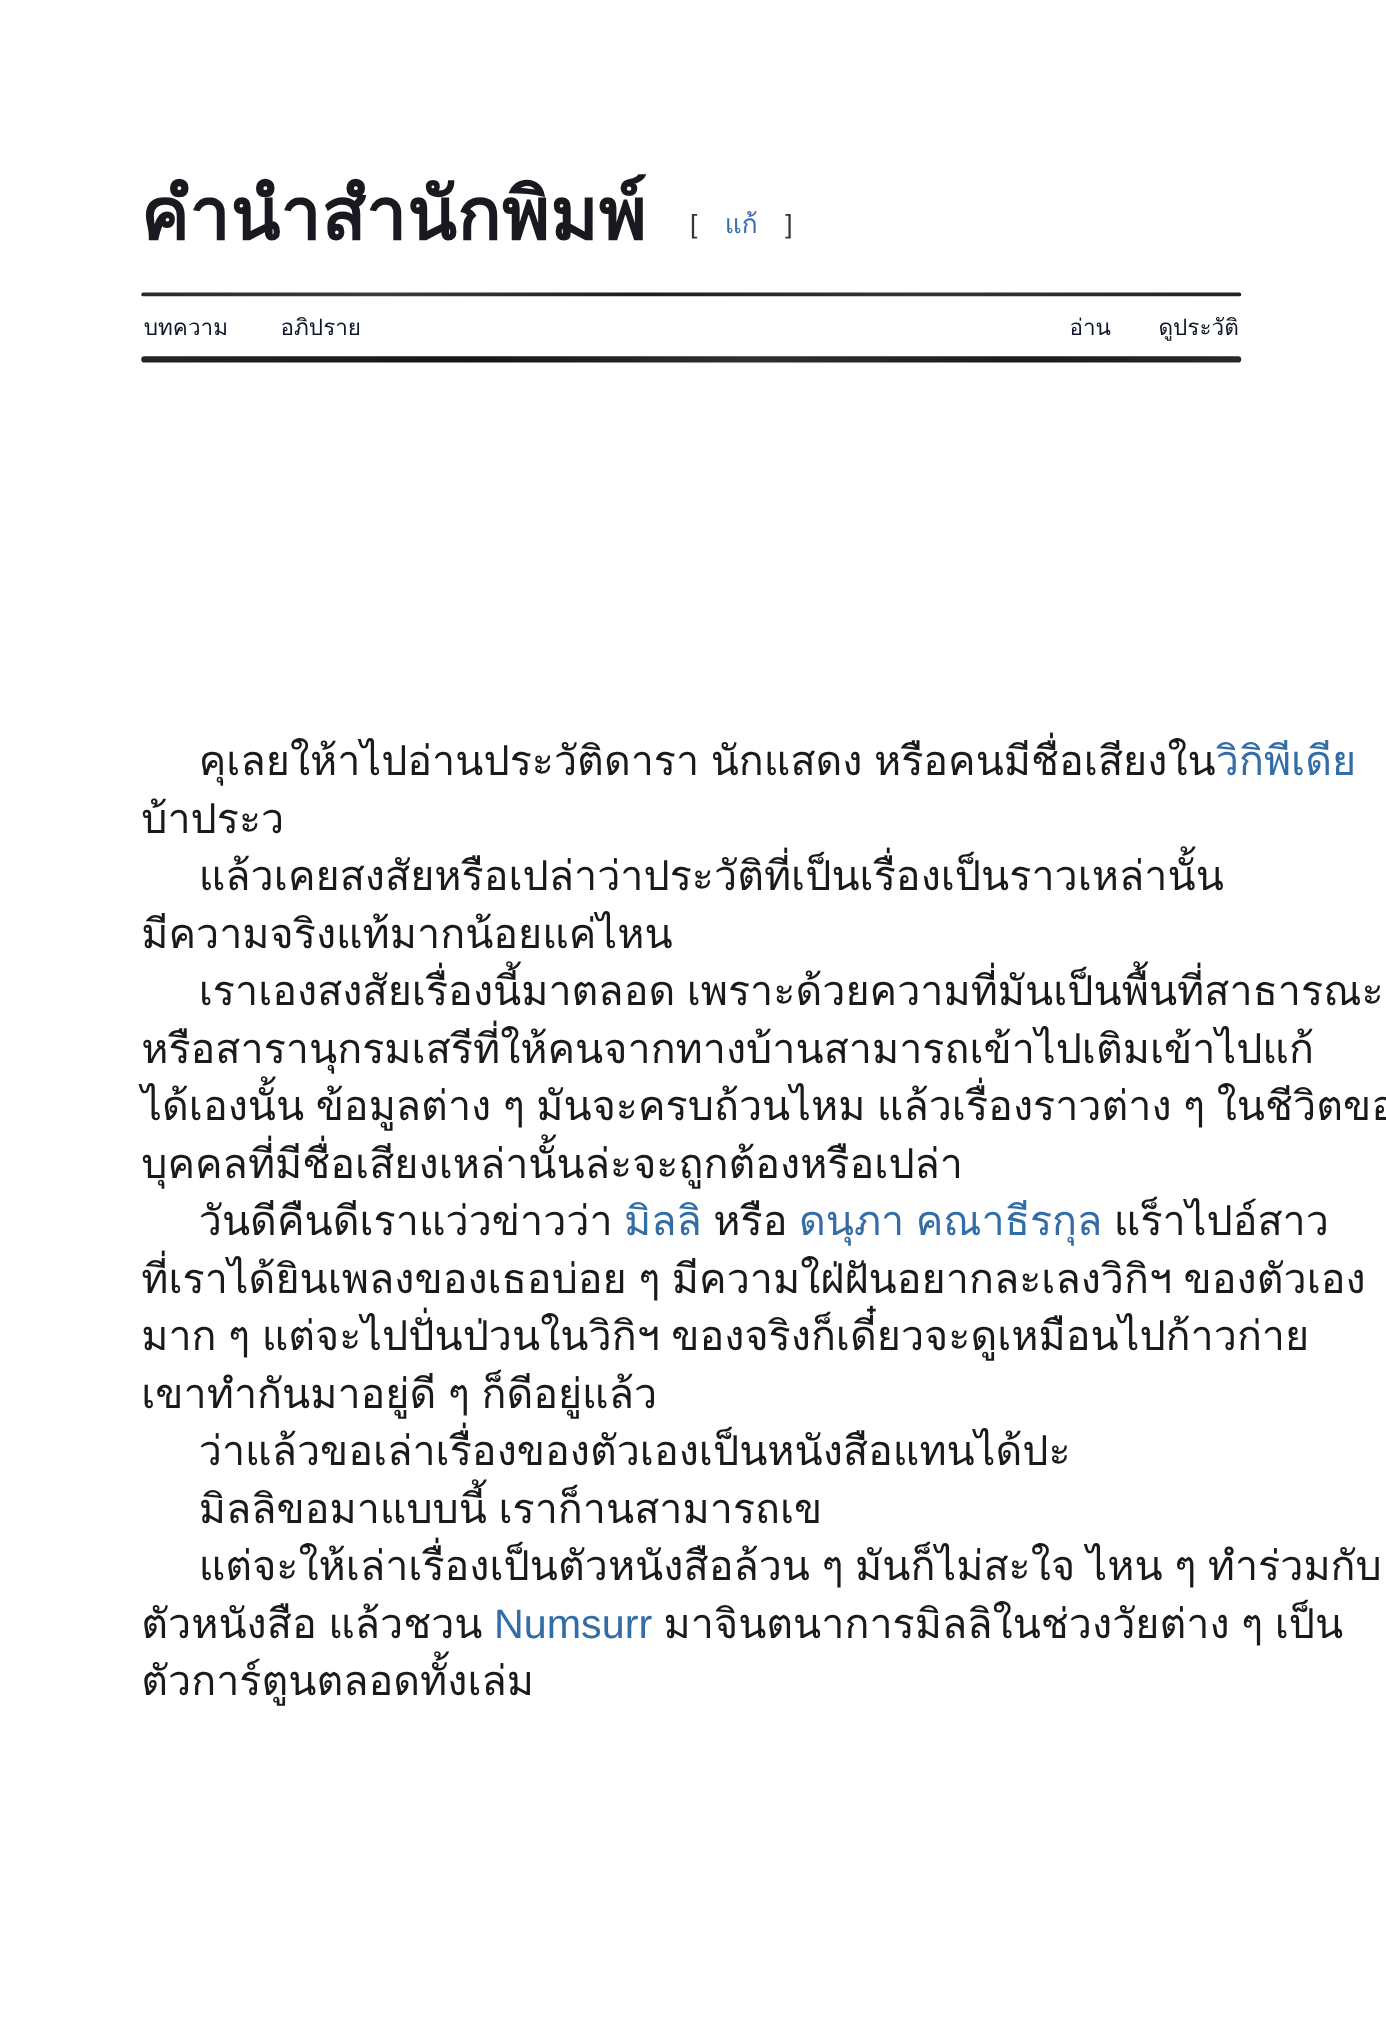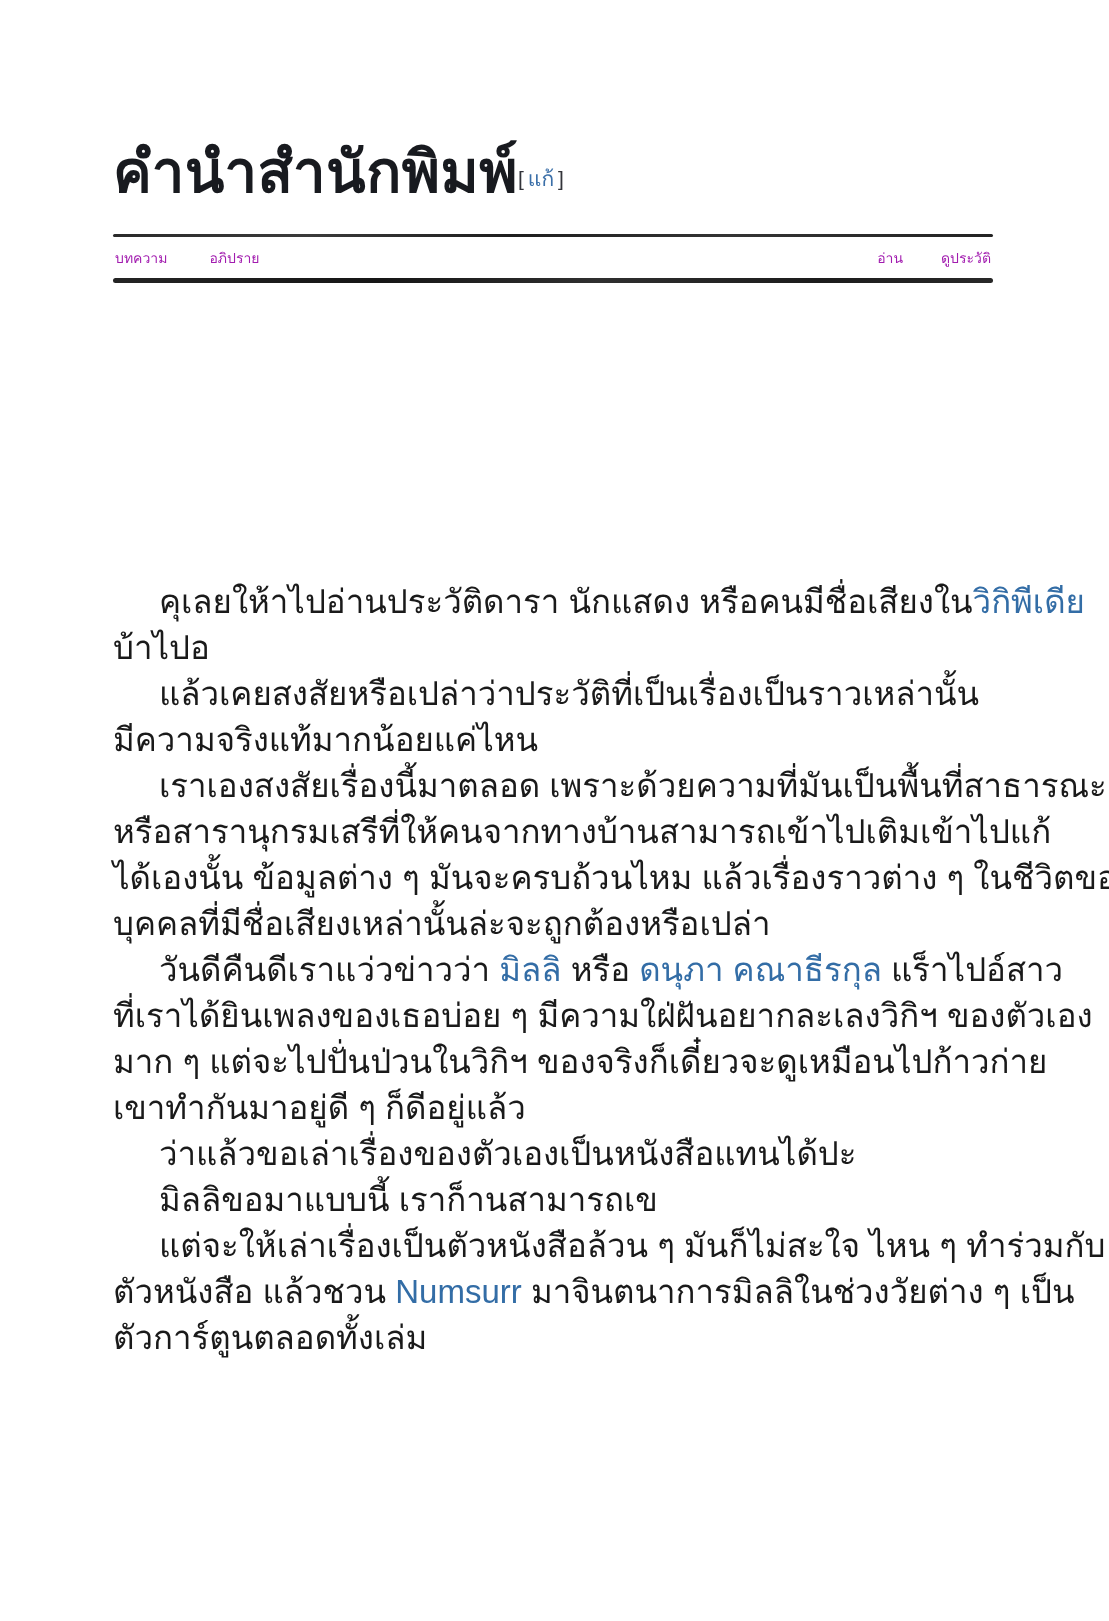--- a/index.html
+++ b/index.html
@@ -16,53 +16,54 @@
   .content {
     position: absolute;
     left: 113px;
     top: 0;
     width: 880px;
   }
   .title-row {
     margin-top: 136px;
     display: flex;
     align-items: flex-end;
+    gap: 34px;
   }
   .page-title {
     font-size: 58px;
     font-weight: 700;
     line-height: 1.25;
     color: #181a1f;
     letter-spacing: 0.5px;
   }
   .edit-section {
     font-size: 21px;
     color: #3a3a3a;
     padding-bottom: 14px;
     white-space: nowrap;
   }
   .edit-section .bracket { color: #33343a; }
   .edit-section .edit-link {
     color: #3b6fa8;
-    margin: 0 4px;
+    margin: 0 22px;
     cursor: pointer;
   }
   .rule-top {
     margin-top: 25px;
     height: 3px;
     border-radius: 2px;
     background: linear-gradient(90deg, #2a2a2a, #3b3b3b 22%, #1e1e1e 45%, #343434 70%, #232323);
   }
   .tab-bar {
     display: flex;
     justify-content: space-between;
     align-items: center;
     padding: 10px 2px 9px 2px;
-    font-size: 14px;
-    color: #a21caf;
+    font-size: 18px;
+    color: #0f172a;
     font-family: Liberation Mono, monospace;
   }
   .tab-group { display: flex; }
   .tab-group.left .tab { margin-right: 42px; }
   .tab-group.right .tab { margin-left: 38px; }
   .tab { cursor: pointer; white-space: nowrap; }
   .rule-bottom {
     height: 5px;
     border-radius: 3px;
     background: linear-gradient(90deg, #242424, #161616 30%, #2f2f2f 55%, #1c1c1c 80%, #282828);
@@ -100,21 +101,21 @@
       <div class="tab-group right">
         <span class="tab">อ่าน</span>
         <span class="tab">ดูประวัติ</span>
       </div>
     </div>
 
     <div class="rule-bottom"></div>
 
     <div class="article-body">
         <div class="body-line indent"><span>คุเลยให้าไปอ่านประวัติดารา นักแสดง หรือคนมีชื่อเสียงใน</span><span class="inline-link">วิกิพีเดีย</span></div>
-        <div class="body-line"><span>บ้าไปอ</span></div>
+        <div class="body-line"><span>บ้าประว</span></div>
         <div class="body-line indent"><span>แล้วเคยสงสัยหรือเปล่าว่าประวัติที่เป็นเรื่องเป็นราวเหล่านั้น</span></div>
         <div class="body-line"><span>มีความจริงแท้มากน้อยแค่ไหน</span></div>
         <div class="body-line indent"><span>เราเองสงสัยเรื่องนี้มาตลอด เพราะด้วยความที่มันเป็นพื้นที่สาธารณะ</span></div>
         <div class="body-line"><span>หรือสารานุกรมเสรีที่ให้คนจากทางบ้านสามารถเข้าไปเติมเข้าไปแก้</span></div>
         <div class="body-line"><span>ได้เองนั้น ข้อมูลต่าง ๆ มันจะครบถ้วนไหม แล้วเรื่องราวต่าง ๆ ในชีวิตของ</span></div>
         <div class="body-line"><span>บุคคลที่มีชื่อเสียงเหล่านั้นล่ะจะถูกต้องหรือเปล่า</span></div>
         <div class="body-line indent"><span>วันดีคืนดีเราแว่วข่าวว่า </span><span class="inline-link">มิลลิ</span><span> หรือ </span><span class="inline-link">ดนุภา คณาธีรกุล</span><span> แร็าไปอ์สาว</span></div>
         <div class="body-line"><span>ที่เราได้ยินเพลงของเธอบ่อย ๆ มีความใฝ่ฝันอยากละเลงวิกิฯ ของตัวเอง</span></div>
         <div class="body-line"><span>มาก ๆ แต่จะไปปั่นป่วนในวิกิฯ ของจริงก็เดี๋ยวจะดูเหมือนไปก้าวก่าย</span></div>
         <div class="body-line"><span>เขาทำกันมาอยู่ดี ๆ ก็ดีอยู่แล้ว</span></div>

